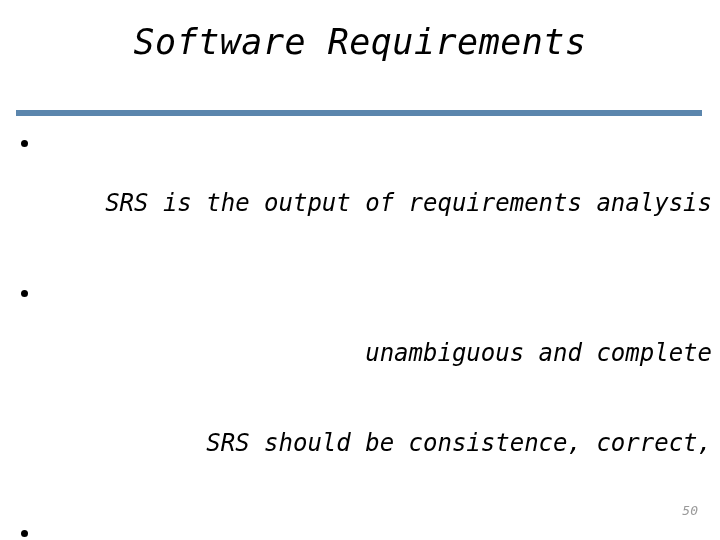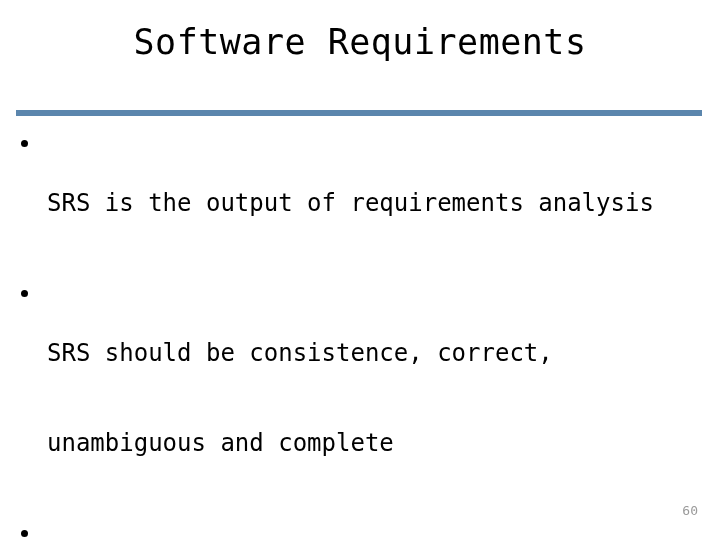--- a/index.html
+++ b/index.html
@@ -15,20 +15,21 @@
     color: #000000;
     overflow: hidden;
   }
 
   .slide {
     position: relative;
     width: 720px;
     height: 540px;
     box-sizing: border-box;
     background: #ffffff;
+    font-style: italic;
   }
 
   
   .title-block {
     position: absolute;
     top: 22px;
     left: 12px;
     width: 696px;
     text-align: center;
   }
@@ -56,20 +57,21 @@
     position: absolute;
     top: 128px;
     left: 12px;
     width: 700px;
   }
 
   .bullet-item {
     position: relative;
     padding-left: 35px;
     margin: 0 0 0 0;
+    text-align: right;
   }
 
   .bullet-marker {
     position: absolute;
     left: 9px;
     top: 12px;
     width: 7px;
     height: 7px;
     border-radius: 50%;
     background: #000000;
@@ -113,31 +115,31 @@
     <div class="bullet-item">
       <span class="bullet-marker"></span>
       <div class="bullet-lines">
         <span class="txt-line">SRS is the output of requirements analysis</span>
       </div>
     </div>
 
     <div class="bullet-item">
       <span class="bullet-marker"></span>
       <div class="bullet-lines">
+        <span class="txt-line">unambiguous and complete</span>
         <span class="txt-line">SRS should be consistence, correct,</span>
-        <span class="txt-line">unambiguous and complete</span>
       </div>
     </div>
 
     <div class="bullet-item">
       <span class="bullet-marker"></span>
       <div class="bullet-lines">
         
         
         
       </div>
     </div>
 
   </div>
 
-  <div class="page-number">60</div>
+  <div class="page-number">50</div>
 
 </div>
 
 </body></html>

